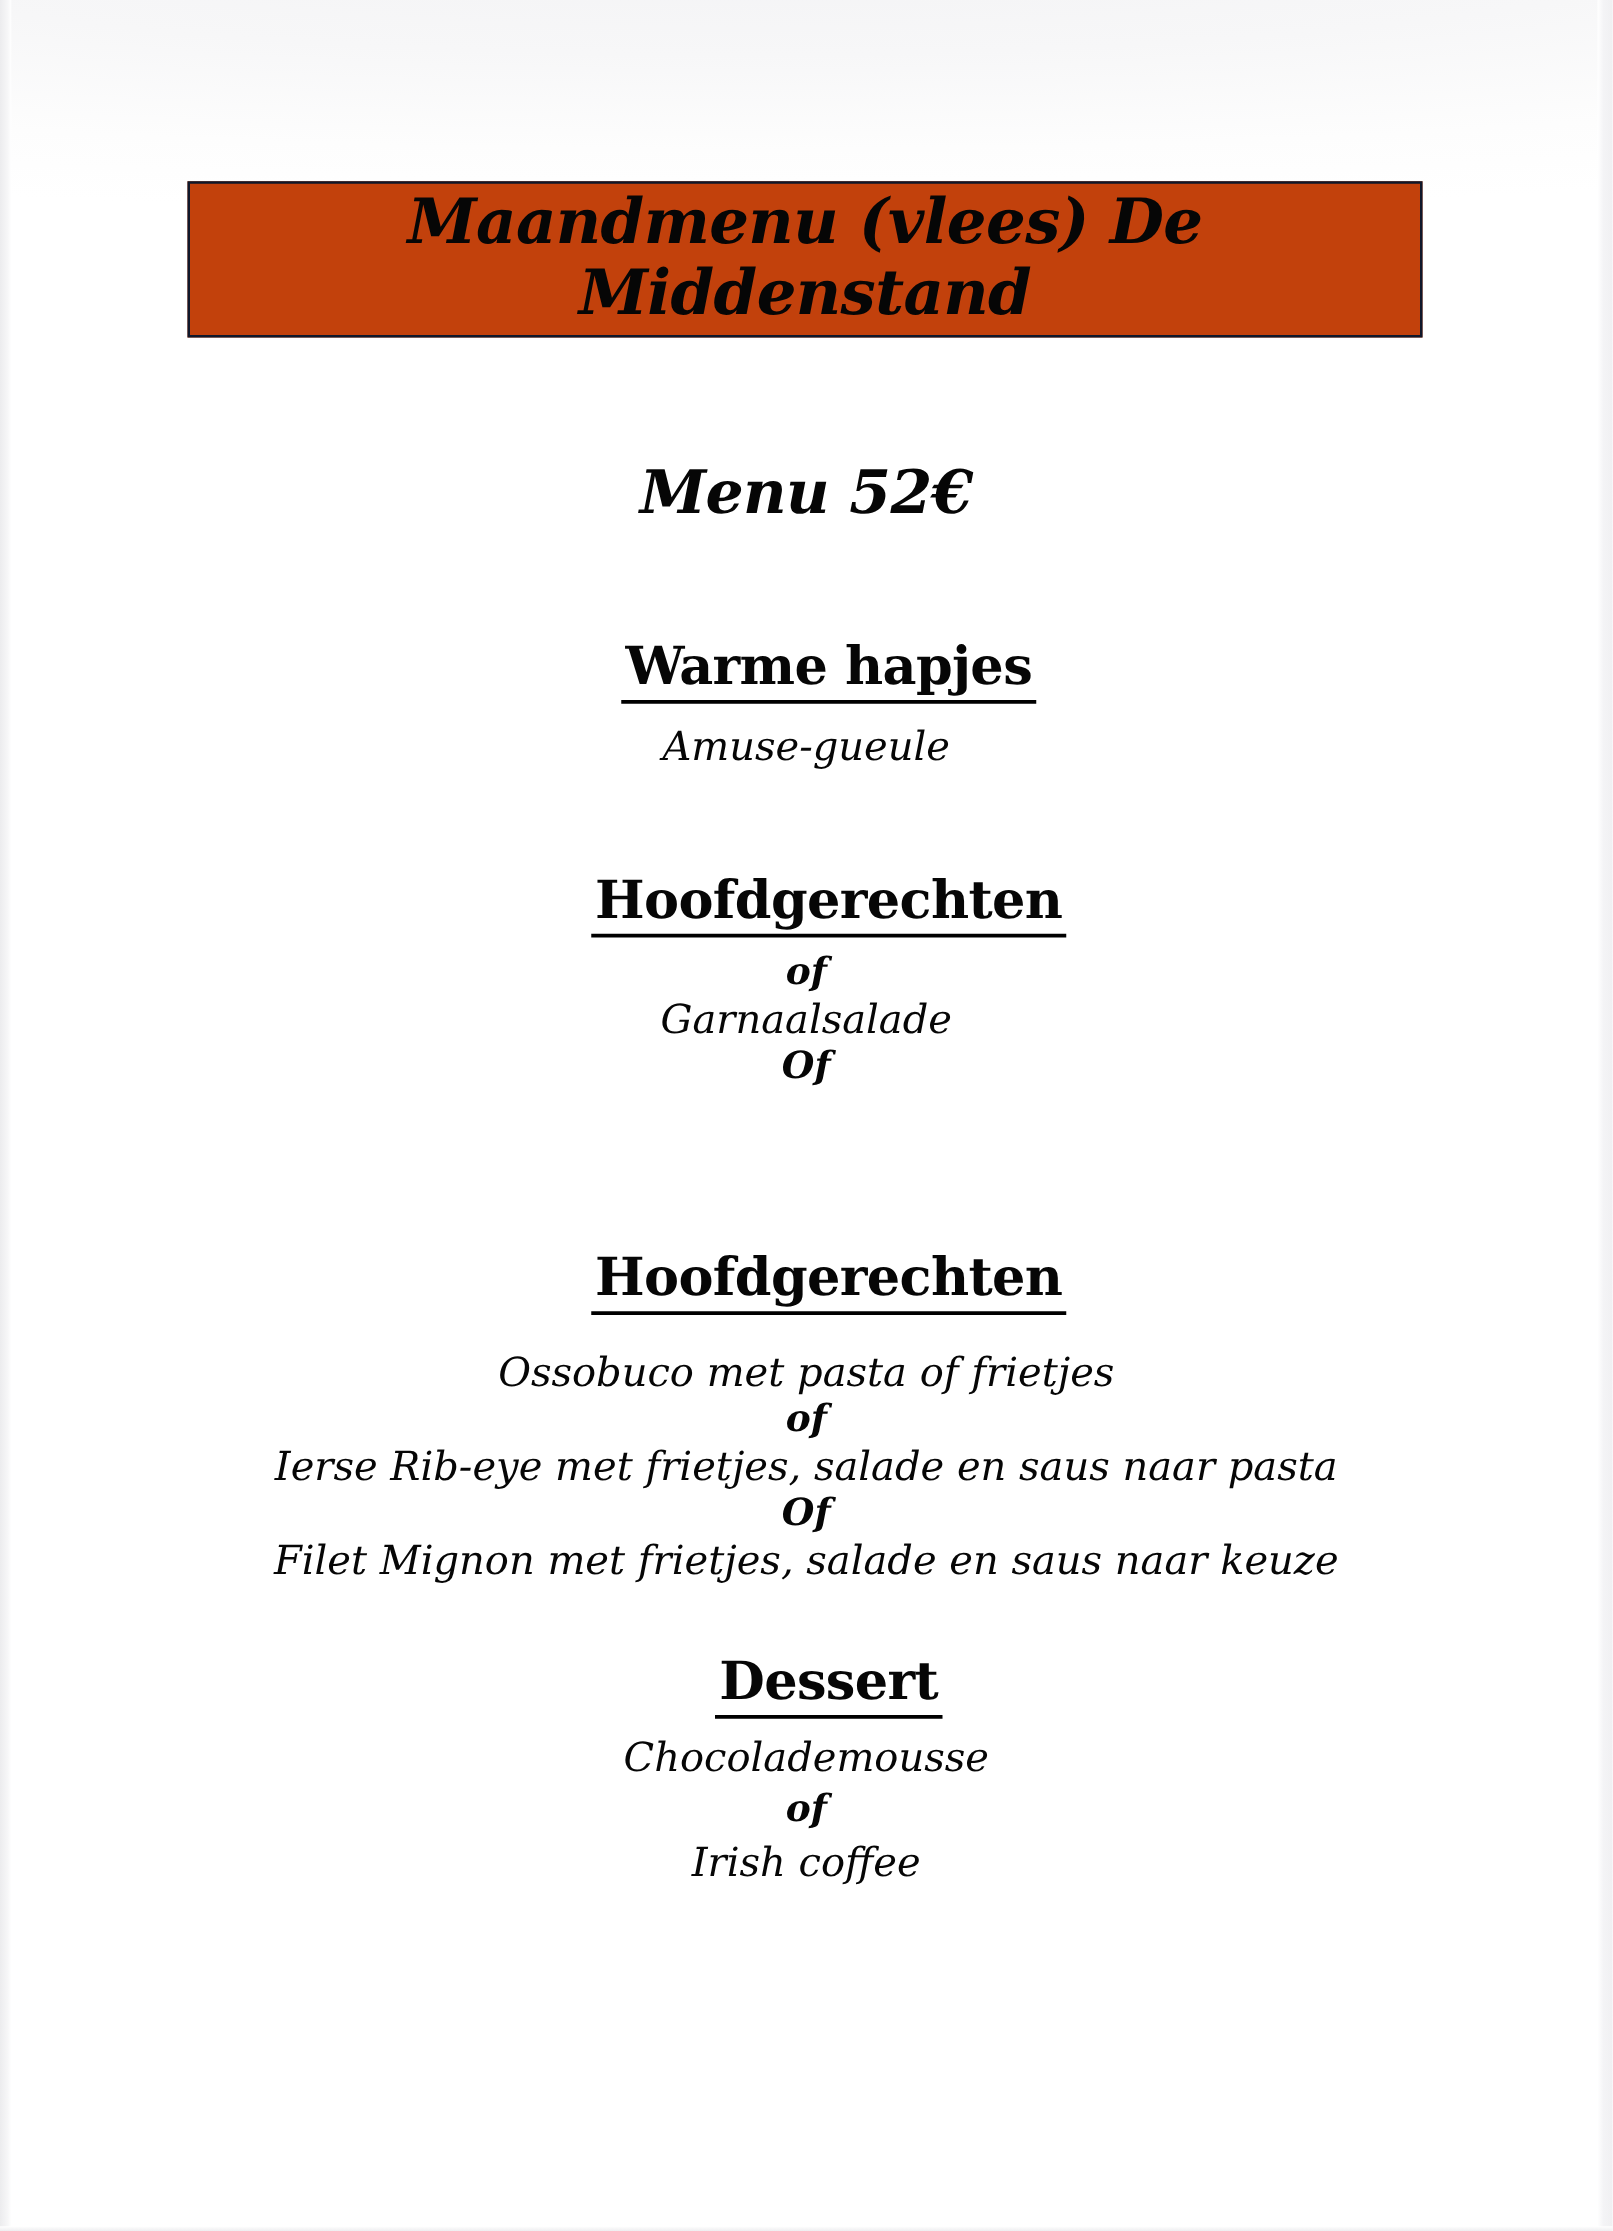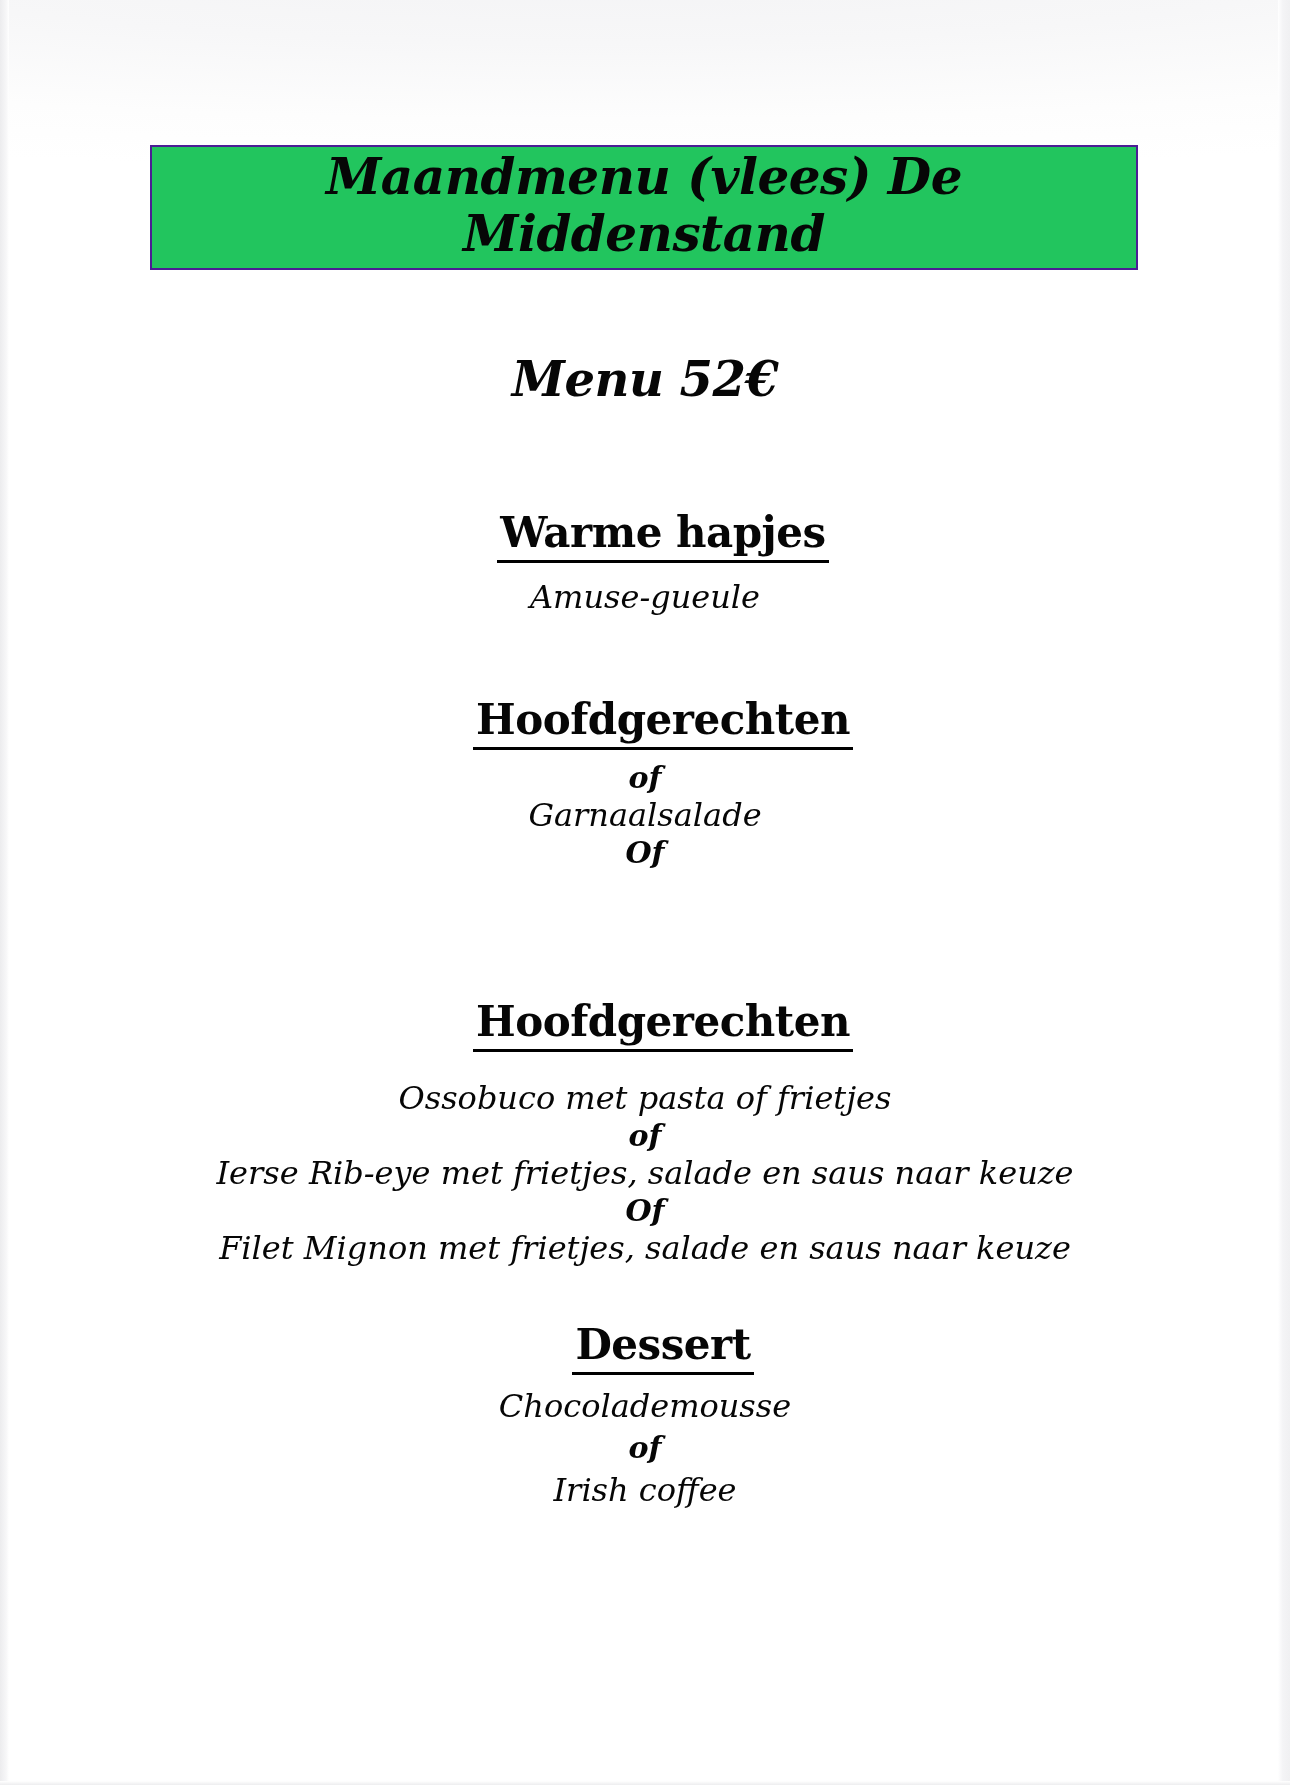--- a/index.html
+++ b/index.html
@@ -33,38 +33,38 @@
   .edge-bottom {
     position: absolute; left: 0; bottom: 0; width: 100%; height: 4px;
     background: linear-gradient(to top, #ededef, #ffffff);
     pointer-events: none;
   }
 
   .title-box {
     position: absolute;
     left: 150px; top: 145px;
     width: 988px; height: 125px;
-    border: 2px solid #4c1d95;
+    border: 2px solid #0f172a;
     box-sizing: border-box;
-    background: #22c55e;
+    background: #c2410c;
   }
   .title-text {
     max-width: 760px;
     margin: 1px auto 0 auto;
     font-weight: bold;
     font-style: italic;
     font-size: 50px;
     line-height: 57px;
     text-align: center;
     letter-spacing: -0.5px;
   }
 
   .price-line {
     position: absolute;
-    left: 0; top: 348px; width: 100%;
+    left: 0; top: 363px; width: 100%;
     text-align: center;
     font-weight: bold;
     font-style: italic;
     font-size: 48px;
     line-height: 1.3;
     letter-spacing: -0.5px;
   }
 
   .menu-section {
     position: absolute;
@@ -141,21 +141,21 @@
   </div>
 </div>
 
 <div class="menu-section sec-2">
   <div class="section-heading">
     <span class="u">Hoofdgerechten</span>
   </div>
   <div class="sec-lines">
     <div class="menu-item">Ossobuco met pasta of frietjes</div>
     <div class="choice-separator">of</div>
-    <div class="menu-item">Ierse Rib-eye met frietjes, salade en saus naar keuze</div>
+    <div class="menu-item">Ierse Rib-eye met frietjes, salade en saus naar pasta</div>
     <div class="choice-separator">Of</div>
     <div class="menu-item">Filet Mignon met frietjes, salade en saus naar keuze</div>
   </div>
 </div>
 
 <div class="menu-section sec-3">
   <div class="section-heading">
     <span class="u">Dessert</span>
   </div>
   <div class="sec-lines">

